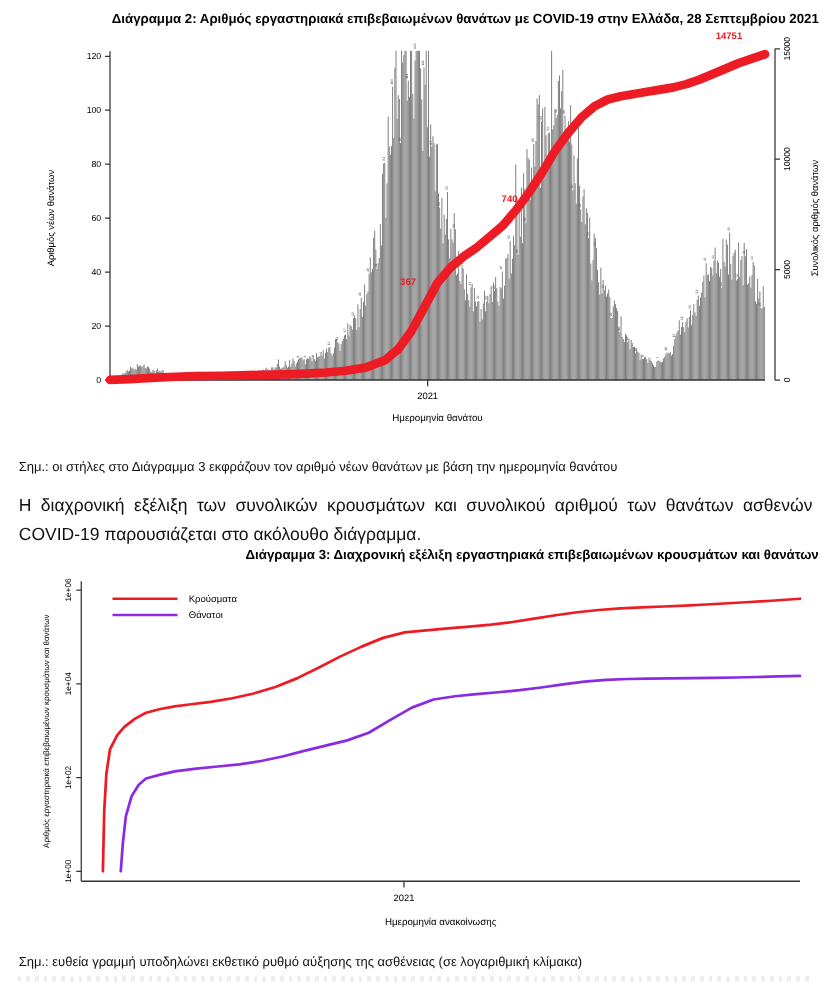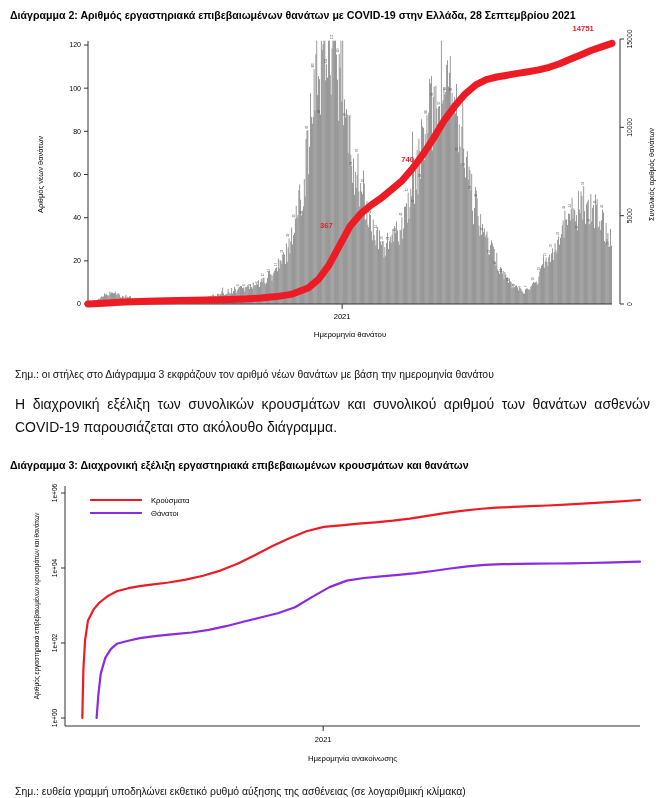--- a/index.html
+++ b/index.html
@@ -1,24 +1,24 @@
 <!DOCTYPE html>
 <html><head>
 <meta charset="utf-8">
 <style>
   html,body{margin:0;padding:0}
   body{
     width:665px;height:798px;overflow:hidden;background:#ffffff;
     font-family:"Liberation Sans",sans-serif;color:#1a1a1a;
   }
   .chart-title{
-    font-size:10.6px;font-weight:bold;text-align:left;
+    font-size:10.6px;font-weight:bold;text-align:right;
     margin:9px 10px 2px;line-height:1.25;color:#000;
   }
-  .chart-title.second{margin-top:21px;margin-bottom:4px}
+  .chart-title.second{margin-top:0;margin-bottom:4px}
   .chart-box{margin-left:30px;width:630px}
   svg{display:block}
   svg text{font-family:"Liberation Sans","DejaVu Sans",sans-serif}
   .note{font-size:10.4px;margin:15px 15px 0;color:#111}
   .body-par{
     font-size:14px;margin:13px 15px 0;color:#111;
     text-align:justify;line-height:1.6;
   }
   .note.bottom{margin-top:10px}
   .clipped-strip{

